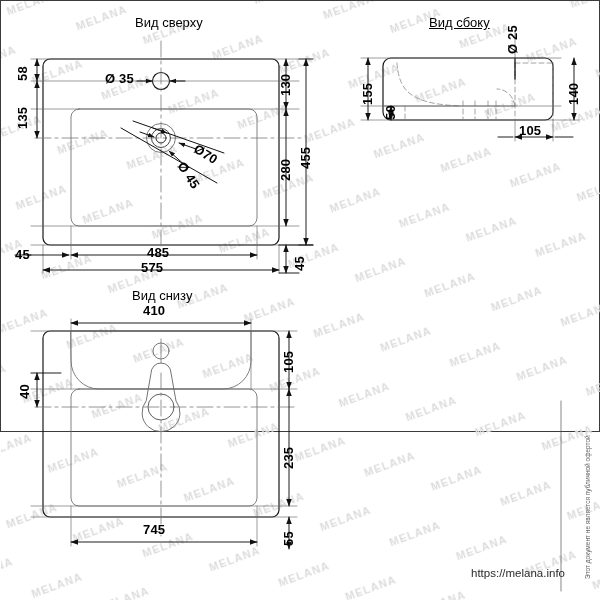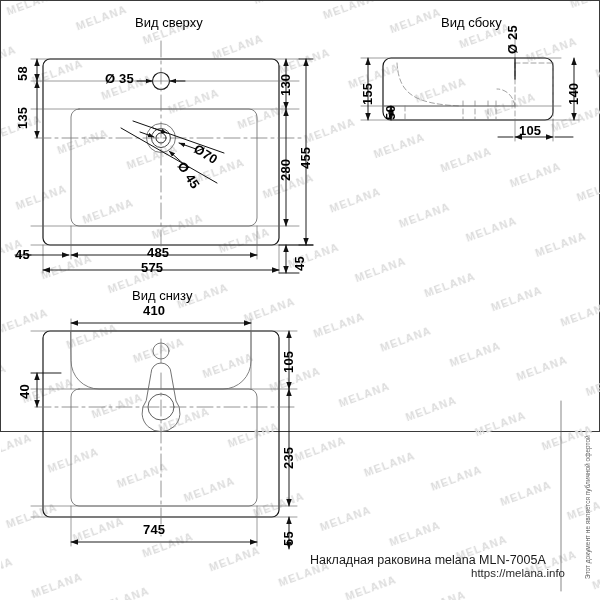--- a/index.html
+++ b/index.html
@@ -236,21 +236,21 @@
 
       <g stroke="#555" stroke-width="0.7">
         <line x1="560" y1="400" x2="560" y2="590"></line>
       </g>
     </g>
   </svg>
 
   <div id="labels">
 
     <div class="vtitle" style="left:134px;top:14px;">Вид сверху</div>
-    <div class="vtitle" style="left:440px;top:14px;">Вид сбоку</div>
+    <div class="vtitle" style="left:428px;top:14px;text-decoration:underline;">Вид сбоку</div>
     <div class="vtitle" style="left:131px;top:287px;">Вид снизу</div>
 
     <div class="dim" style="left:104px;top:70px;">Ø 35</div>
 
     <div class="dim lean" style="left:198px;top:140px;transform:rotate(32deg);transform-origin:left top;">Ø70</div>
     <div class="dim lean" style="left:186px;top:158px;transform:rotate(57deg);transform-origin:left top;">Ø 45</div>
 
     <div class="dim rot" style="left:14px;top:80px;">58</div>
     <div class="dim rot" style="left:14px;top:128px;">135</div>
     <div class="dim" style="left:14px;top:246px;">45</div>
@@ -269,17 +269,16 @@
     <div class="dim rot" style="left:565px;top:104px;">140</div>
     <div class="dim" style="left:518px;top:122px;">105</div>
 
     <div class="dim" style="left:142px;top:302px;">410</div>
     <div class="dim rot" style="left:16px;top:398px;">40</div>
     <div class="dim rot" style="left:280px;top:372px;">105</div>
     <div class="dim rot" style="left:280px;top:468px;">235</div>
     <div class="dim rot" style="left:280px;top:545px;">55</div>
     <div class="dim" style="left:142px;top:521px;">745</div>
 
-    <div class="foot" style="left:309px;top:552px;">Накладная раковина melana MLN-7005A</div>
     <div class="url" style="left:470px;top:566px;text-align:right;">https://melana.info</div>
     <div class="legal" style="left:583px;top:578px;">Этот документ не является публичной офертой</div>
   </div>
 </div>
 
 </body></html>

